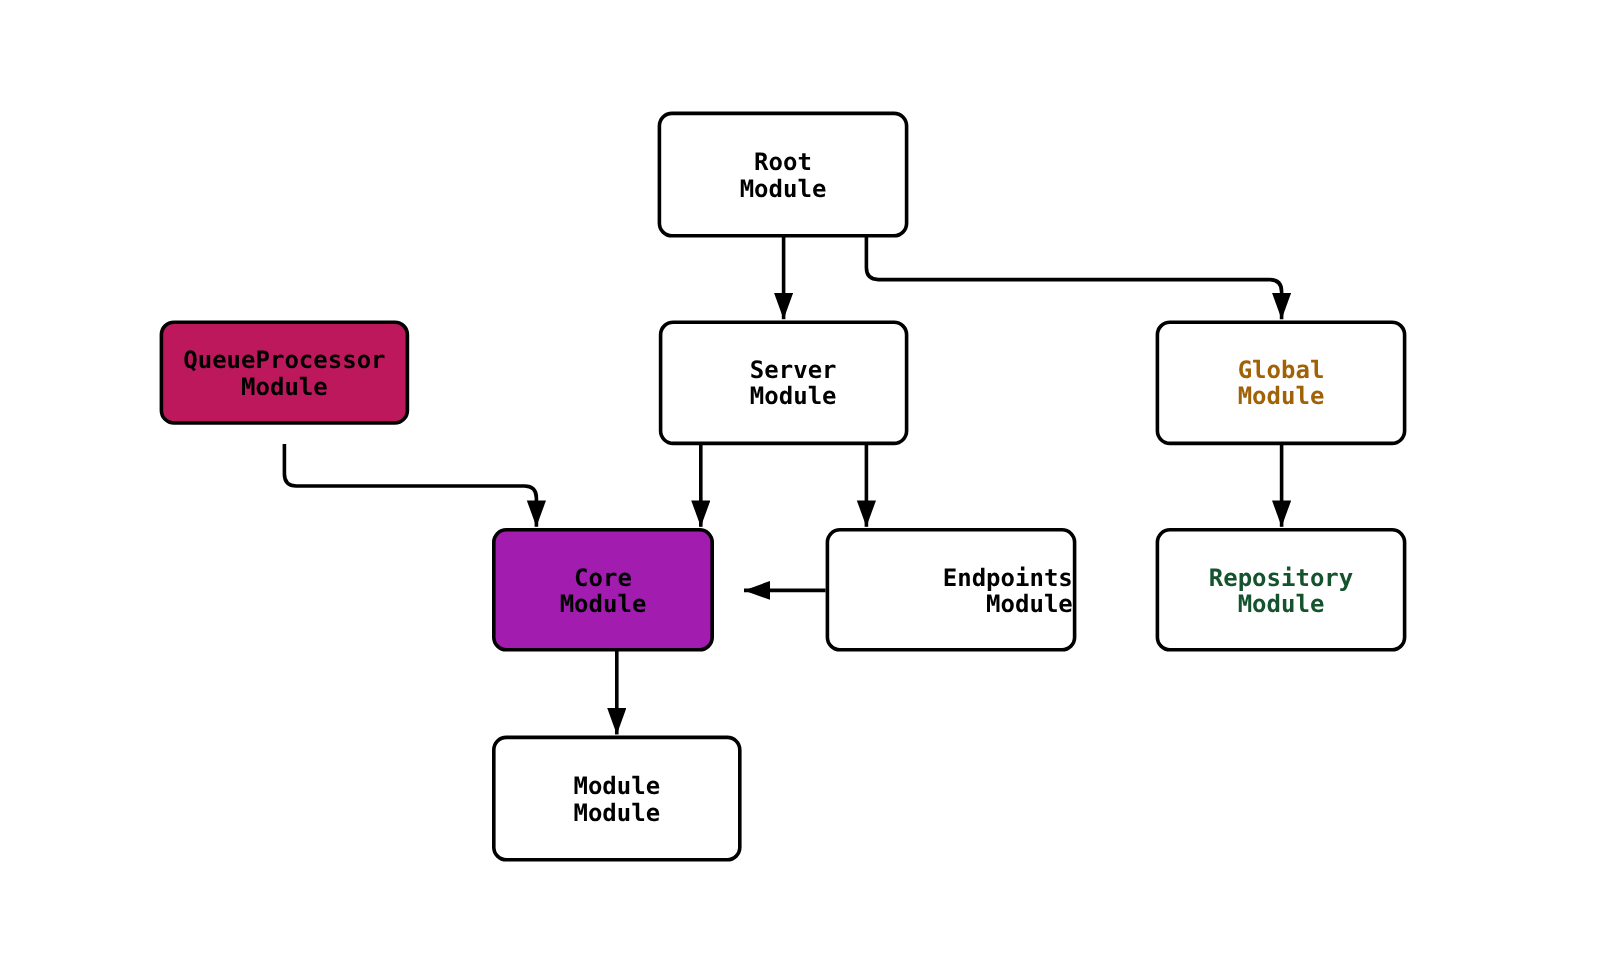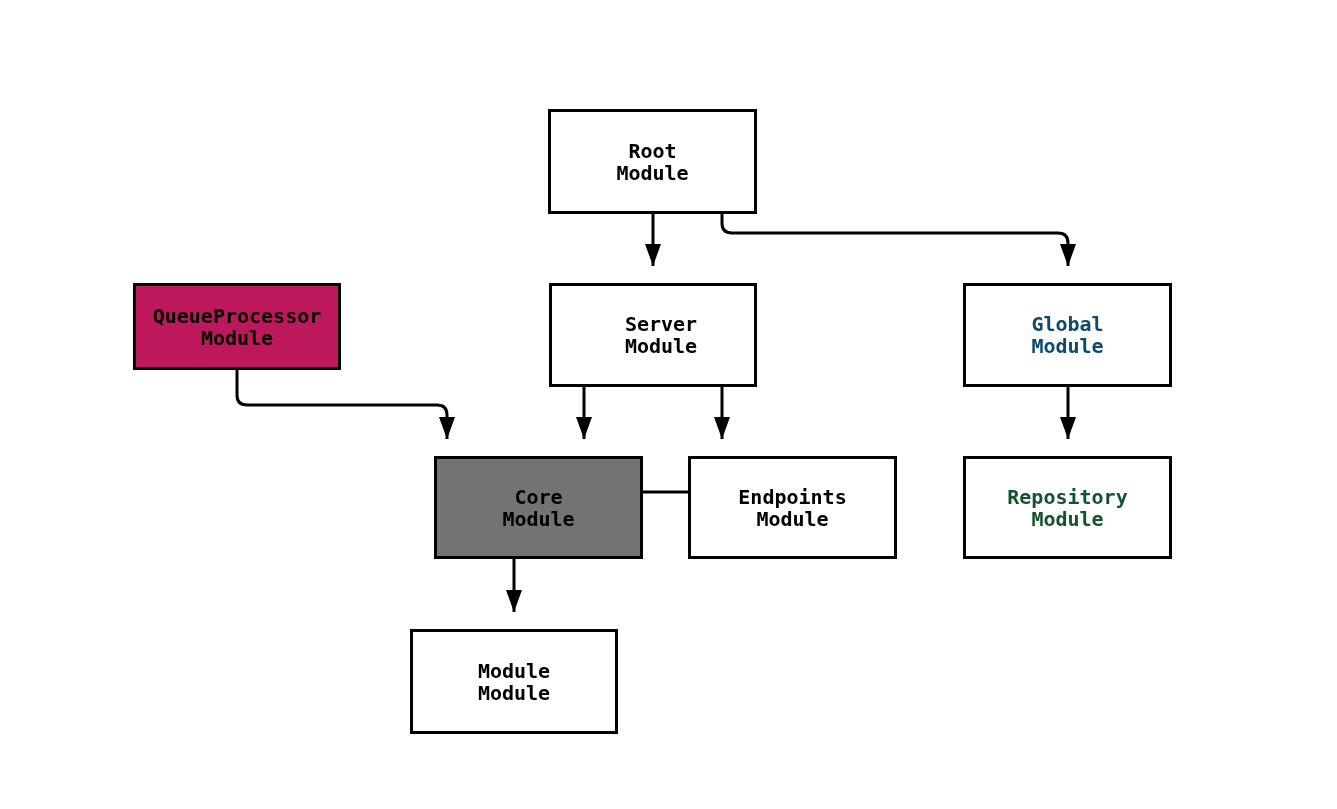--- a/index.html
+++ b/index.html
@@ -25,32 +25,31 @@
   }
   .edge {
     fill: none;
     stroke: #000000;
     stroke-width: 3;
   }
   .node {
     position: absolute;
     box-sizing: border-box;
     border: 3px solid #000000;
-    border-radius: 0;
+    border-radius: 12px;
     background: #ffffff;
     display: flex;
     flex-direction: column;
     align-items: center;
     justify-content: center;
     text-align: center;
     font-weight: bold;
     font-size: 20px;
     line-height: 22px;
     color: #000000;
-    margin-top: 16px;
   }
   .node-label-line {
     display: block;
     white-space: nowrap;
   }
 </style>
 </head>
 <body>
 
 <div id="canvas" style="width: 1337px; height: 809px; background: rgb(255, 255, 255);">
@@ -75,29 +74,29 @@
       <span class="node-label-line">Module</span>
     </div>
     <div class="node" style="left: 133px; top: 267px; width: 208px; height: 87px; background: #be185d; border-color: rgb(0, 0, 0); color: rgb(0, 0, 0);">
       <span class="node-label-line">QueueProcessor</span>
       <span class="node-label-line">Module</span>
     </div>
     <div class="node" style="left: 549px; top: 267px; width: 208px; height: 104px; background: rgb(255, 255, 255); border-color: rgb(0, 0, 0); color: rgb(0, 0, 0); padding-left: 16px;">
       <span class="node-label-line">Server</span>
       <span class="node-label-line">Module</span>
     </div>
-    <div class="node" style="left: 963px; top: 267px; width: 209px; height: 104px; background: rgb(255, 255, 255); border-color: rgb(0, 0, 0); color: #0c4a6e;">
+    <div class="node" style="left: 963px; top: 267px; width: 209px; height: 104px; background: rgb(255, 255, 255); border-color: rgb(0, 0, 0); color: #a16207;">
       <span class="node-label-line">Global</span>
       <span class="node-label-line">Module</span>
     </div>
-    <div class="node" style="left: 434px; top: 440px; width: 209px; height: 103px; background: #737373; border-color: rgb(0, 0, 0); color: rgb(0, 0, 0);">
+    <div class="node" style="left: 410px; top: 440px; width: 185px; height: 103px; background: #a21caf; border-color: rgb(0, 0, 0); color: rgb(0, 0, 0);">
       <span class="node-label-line">Core</span>
       <span class="node-label-line">Module</span>
     </div>
-    <div class="node" style="left: 688px; top: 440px; width: 209px; height: 103px; background: rgb(255, 255, 255); border-color: rgb(0, 0, 0); color: rgb(0, 0, 0);">
+    <div class="node" style="left: 688px; top: 440px; width: 209px; height: 103px; background: rgb(255, 255, 255); border-color: rgb(0, 0, 0); color: rgb(0, 0, 0); align-items: flex-end;">
       <span class="node-label-line">Endpoints</span>
       <span class="node-label-line">Module</span>
     </div>
     <div class="node" style="left: 963px; top: 440px; width: 209px; height: 103px; background: rgb(255, 255, 255); border-color: rgb(0, 0, 0); color: #14532d;">
       <span class="node-label-line">Repository</span>
       <span class="node-label-line">Module</span>
     </div>
     <div class="node" style="left: 410px; top: 613px; width: 208px; height: 105px; background: rgb(255, 255, 255); border-color: rgb(0, 0, 0); color: rgb(0, 0, 0);">
       <span class="node-label-line">Module</span>
       <span class="node-label-line">Module</span>

